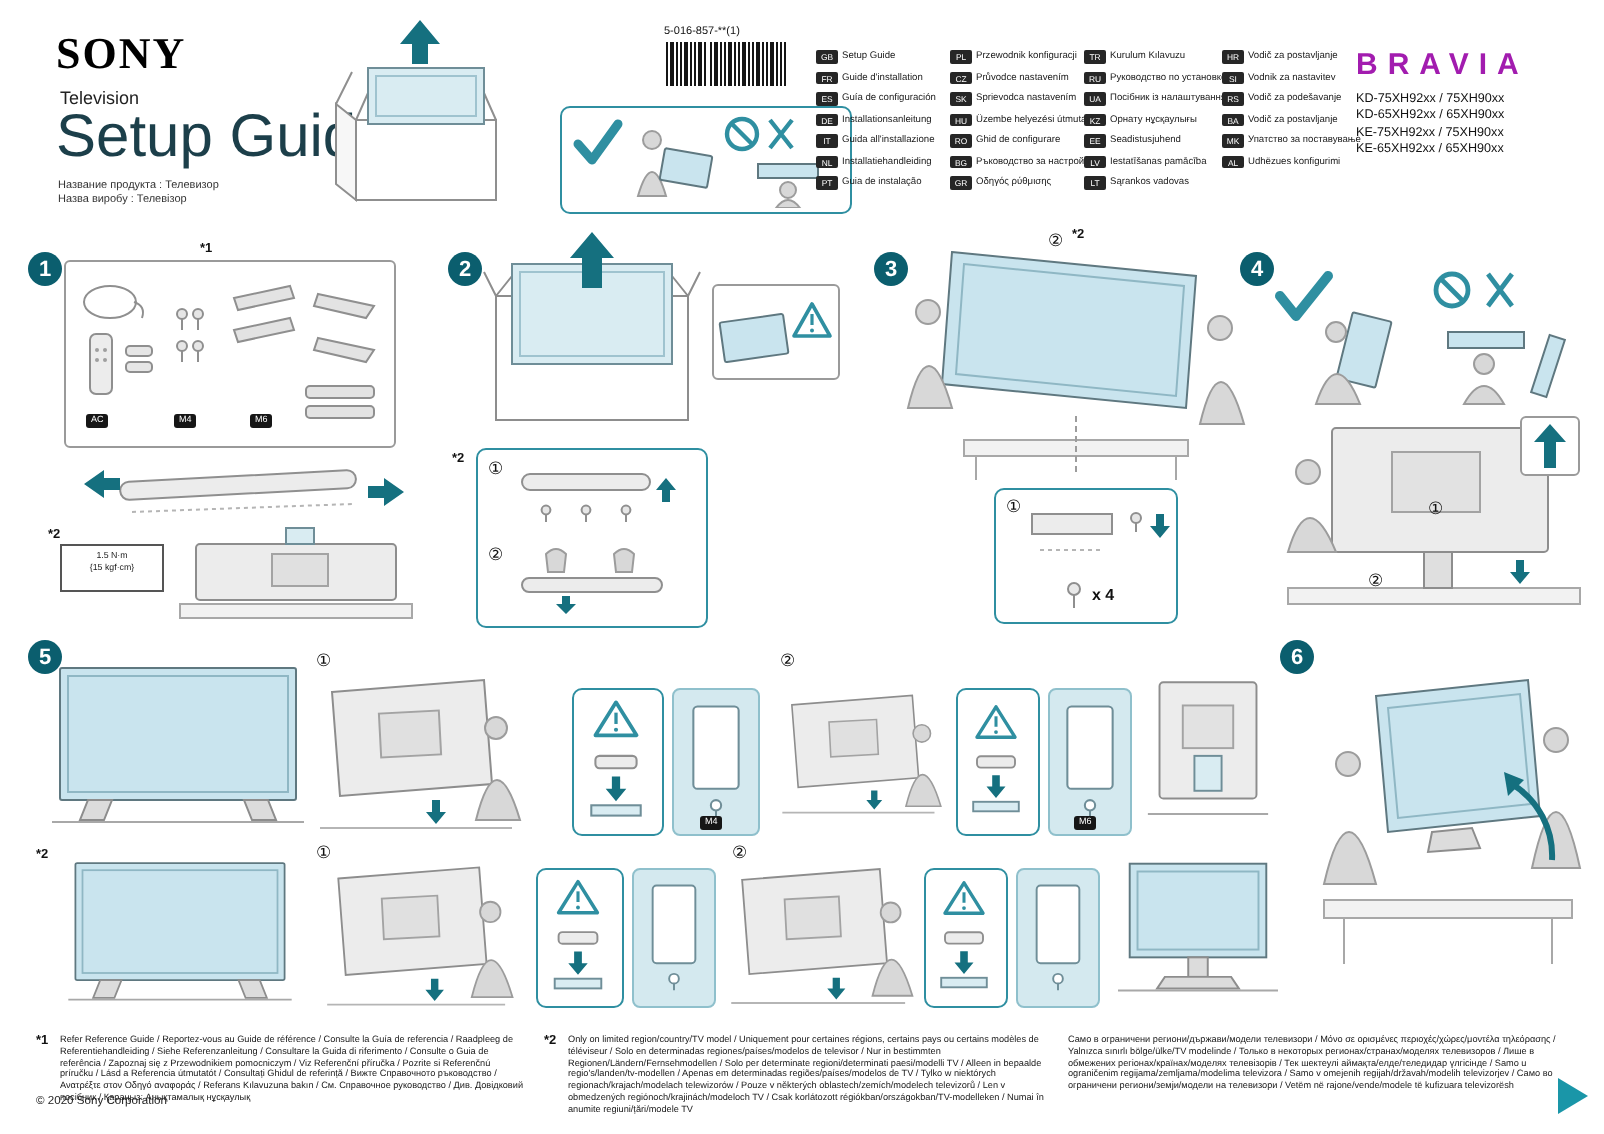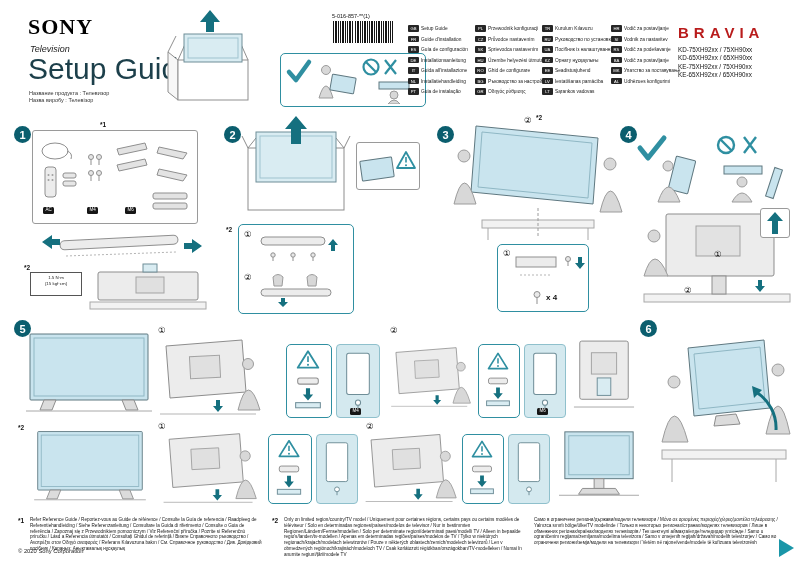--- a/index.html
+++ b/index.html
@@ -1,25 +1,25 @@
 <!DOCTYPE html>
 <html><head>
 <meta charset="utf-8">
 <style>
   html,body{margin:0;padding:0;background:#fff;}
   .page{position:relative;width:802px;height:567px;background:#ffffff;
         font-family:"Liberation Sans",sans-serif;color:#1a1a1a;overflow:hidden;box-sizing:border-box;}
   .abs{position:absolute;}
   svg{display:block;}
   .sony{font-family:"Liberation Serif",serif;font-weight:700;font-size:22px;letter-spacing:1px;color:#000;}
-  .tvline{font-size:9px;color:#222;font-style:italic;}
+  .tvline{font-size:9px;color:#222;}
   .title{font-size:30px;font-weight:500;color:#1c3f4a;}
   .cy{font-size:5.5px;color:#333;line-height:6.5px;white-space:nowrap;}
   .partnum{font-size:5.5px;color:#111;}
-  .bravia{font-size:15px;font-weight:700;letter-spacing:5px;color:#b91c1c;}
+  .bravia{font-size:15px;font-weight:700;letter-spacing:5px;color:#a21caf;}
   .models div{font-size:6.3px;line-height:8.4px;color:#111;white-space:nowrap;}
   .step-circle{width:17px;height:17px;border-radius:50%;background:#0b5e6e;color:#fff;
                font-size:11px;font-weight:bold;display:flex;align-items:center;justify-content:center;}
   .lang-col{position:absolute;top:0;display:flex;flex-direction:column;gap:1.5px;}
   .lang-cell{display:flex;align-items:center;gap:2px;height:9px;}
   .lang-code{min-width:9px;height:6.5px;background:#262626;color:#fff;font-size:4.2px;
              display:flex;align-items:center;justify-content:center;border-radius:1px;padding:0 1px;}
   .lang-label{font-size:4.8px;white-space:nowrap;color:#1a1a1a;}
   .panel-teal{border:1.5px solid #2f8fa1;border-radius:5px;background:#fff;box-sizing:border-box;}
   .panel-fill{background:#d4e9ef;border:1px solid #8fc0cc;border-radius:4px;box-sizing:border-box;}

